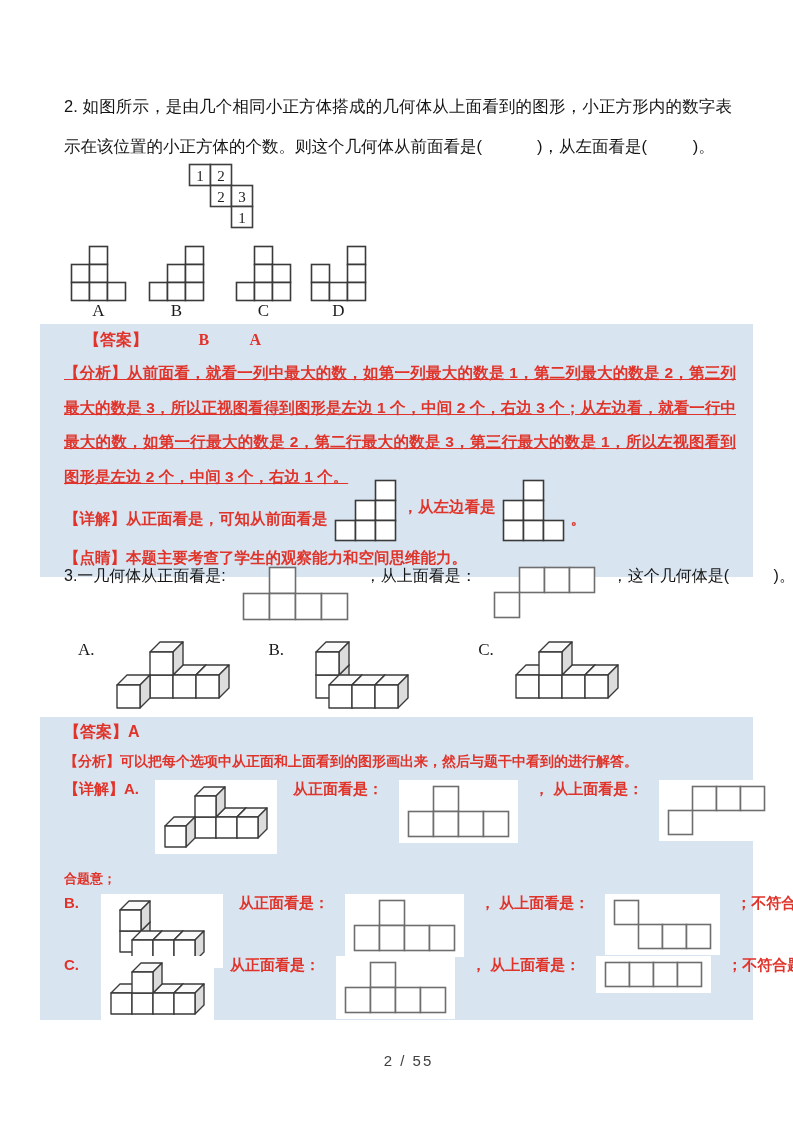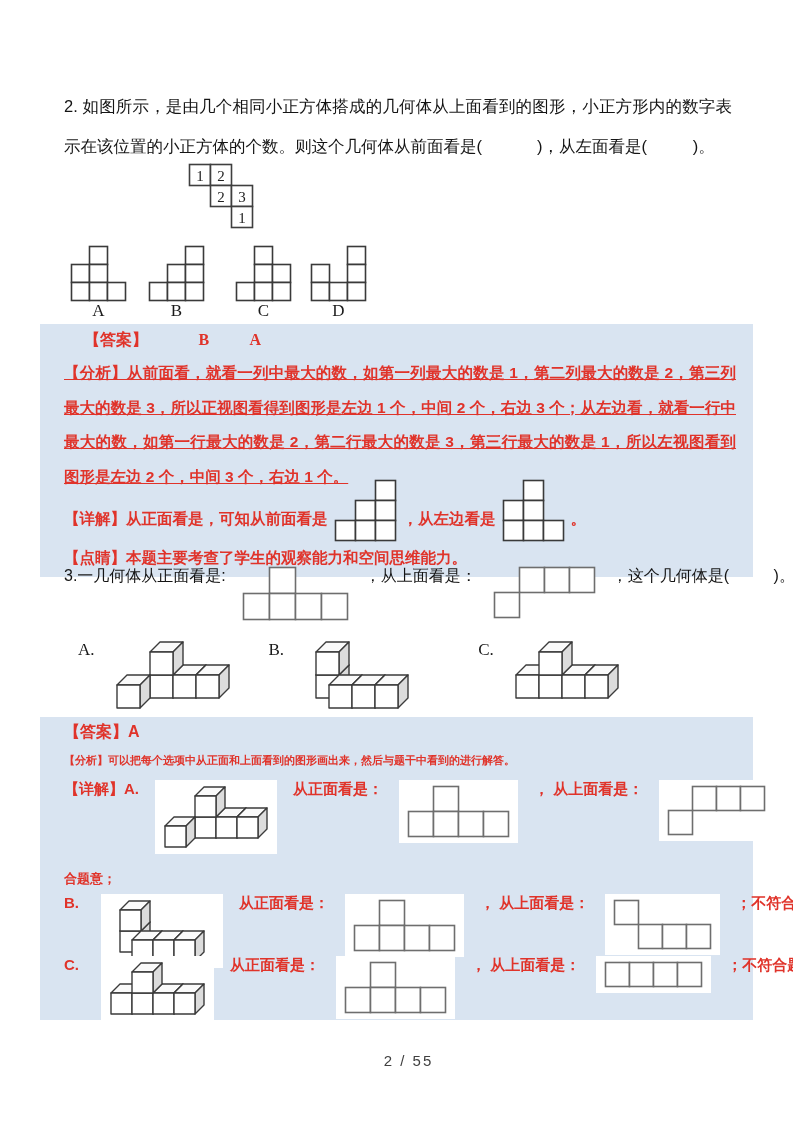--- a/index.html
+++ b/index.html
@@ -106,21 +106,21 @@
     <span class="fig m6">
         <svg width="63" height="63">
           <rect x="41.5" y="1.5" width="20" height="20" fill="#ffffff" stroke="#3a3a3a" stroke-width="1.6"></rect>
           <rect x="21.5" y="21.5" width="20" height="20" fill="#ffffff" stroke="#3a3a3a" stroke-width="1.6"></rect>
           <rect x="41.5" y="21.5" width="20" height="20" fill="#ffffff" stroke="#3a3a3a" stroke-width="1.6"></rect>
           <rect x="1.5" y="41.5" width="20" height="20" fill="#ffffff" stroke="#3a3a3a" stroke-width="1.6"></rect>
           <rect x="21.5" y="41.5" width="20" height="20" fill="#ffffff" stroke="#3a3a3a" stroke-width="1.6"></rect>
           <rect x="41.5" y="41.5" width="20" height="20" fill="#ffffff" stroke="#3a3a3a" stroke-width="1.6"></rect>
         </svg>
       </span>
-    <span class="red nw" style="font-size:15.5px;margin-bottom:12px;">，从左边看是</span>
+    <span class="red nw" style="font-size:15.5px;margin-bottom:24px;">，从左边看是</span>
     <span class="fig m6">
         <svg width="63" height="63">
           <rect x="21.5" y="1.5" width="20" height="20" fill="#ffffff" stroke="#3a3a3a" stroke-width="1.6"></rect>
           <rect x="1.5" y="21.5" width="20" height="20" fill="#ffffff" stroke="#3a3a3a" stroke-width="1.6"></rect>
           <rect x="21.5" y="21.5" width="20" height="20" fill="#ffffff" stroke="#3a3a3a" stroke-width="1.6"></rect>
           <rect x="1.5" y="41.5" width="20" height="20" fill="#ffffff" stroke="#3a3a3a" stroke-width="1.6"></rect>
           <rect x="21.5" y="41.5" width="20" height="20" fill="#ffffff" stroke="#3a3a3a" stroke-width="1.6"></rect>
           <rect x="41.5" y="41.5" width="20" height="20" fill="#ffffff" stroke="#3a3a3a" stroke-width="1.6"></rect>
         </svg>
       </span>
@@ -209,21 +209,21 @@
           <polygon points="94,35 104,25 104,48 94,58" fill="#dcdcdc" stroke="#3b3b3b" stroke-width="1.4" stroke-linejoin="round"></polygon>
           <polygon points="71,35 94,35 94,58 71,58" fill="#ffffff" stroke="#3b3b3b" stroke-width="1.4" stroke-linejoin="round"></polygon>
           <polygon points="25,12 35,2 58,2 48,12" fill="#fafafa" stroke="#3b3b3b" stroke-width="1.4" stroke-linejoin="round"></polygon>
           <polygon points="48,12 58,2 58,25 48,35" fill="#dcdcdc" stroke="#3b3b3b" stroke-width="1.4" stroke-linejoin="round"></polygon>
           <polygon points="25,12 48,12 48,35 25,35" fill="#ffffff" stroke="#3b3b3b" stroke-width="1.4" stroke-linejoin="round"></polygon>
         </svg>
       </span>
   </div>
 
   <div class="abs red nw" style="left:64px;top:722px;font-size:16px;">【答案】A</div>
-  <div class="abs red nw" style="left:64px;top:753px;font-size:11px;">【分析】可以把每个选项中从正面和上面看到的图形画出来，然后与题干中看到的进行解答。</div>
+  <div class="abs red nw" style="left:64px;top:753px;font-size:14px;">【分析】可以把每个选项中从正面和上面看到的图形画出来，然后与题干中看到的进行解答。</div>
 
   <div class="abs rowflex" style="left:64px;top:780px;height:80px;">
     <span class="red nw" style="font-size:15px;">【详解】A.</span>
     <span class="whitebox fig m4">
         <svg width="106" height="64">
           <polygon points="32,32 41,23 62,23 53,32" fill="#fafafa" stroke="#3b3b3b" stroke-width="1.4" stroke-linejoin="round"></polygon>
           <polygon points="53,32 62,23 62,44 53,53" fill="#dcdcdc" stroke="#3b3b3b" stroke-width="1.4" stroke-linejoin="round"></polygon>
           <polygon points="32,32 53,32 53,53 32,53" fill="#ffffff" stroke="#3b3b3b" stroke-width="1.4" stroke-linejoin="round"></polygon>
           <polygon points="53,32 62,23 83,23 74,32" fill="#fafafa" stroke="#3b3b3b" stroke-width="1.4" stroke-linejoin="round"></polygon>
           <polygon points="74,32 83,23 83,44 74,53" fill="#dcdcdc" stroke="#3b3b3b" stroke-width="1.4" stroke-linejoin="round"></polygon>

